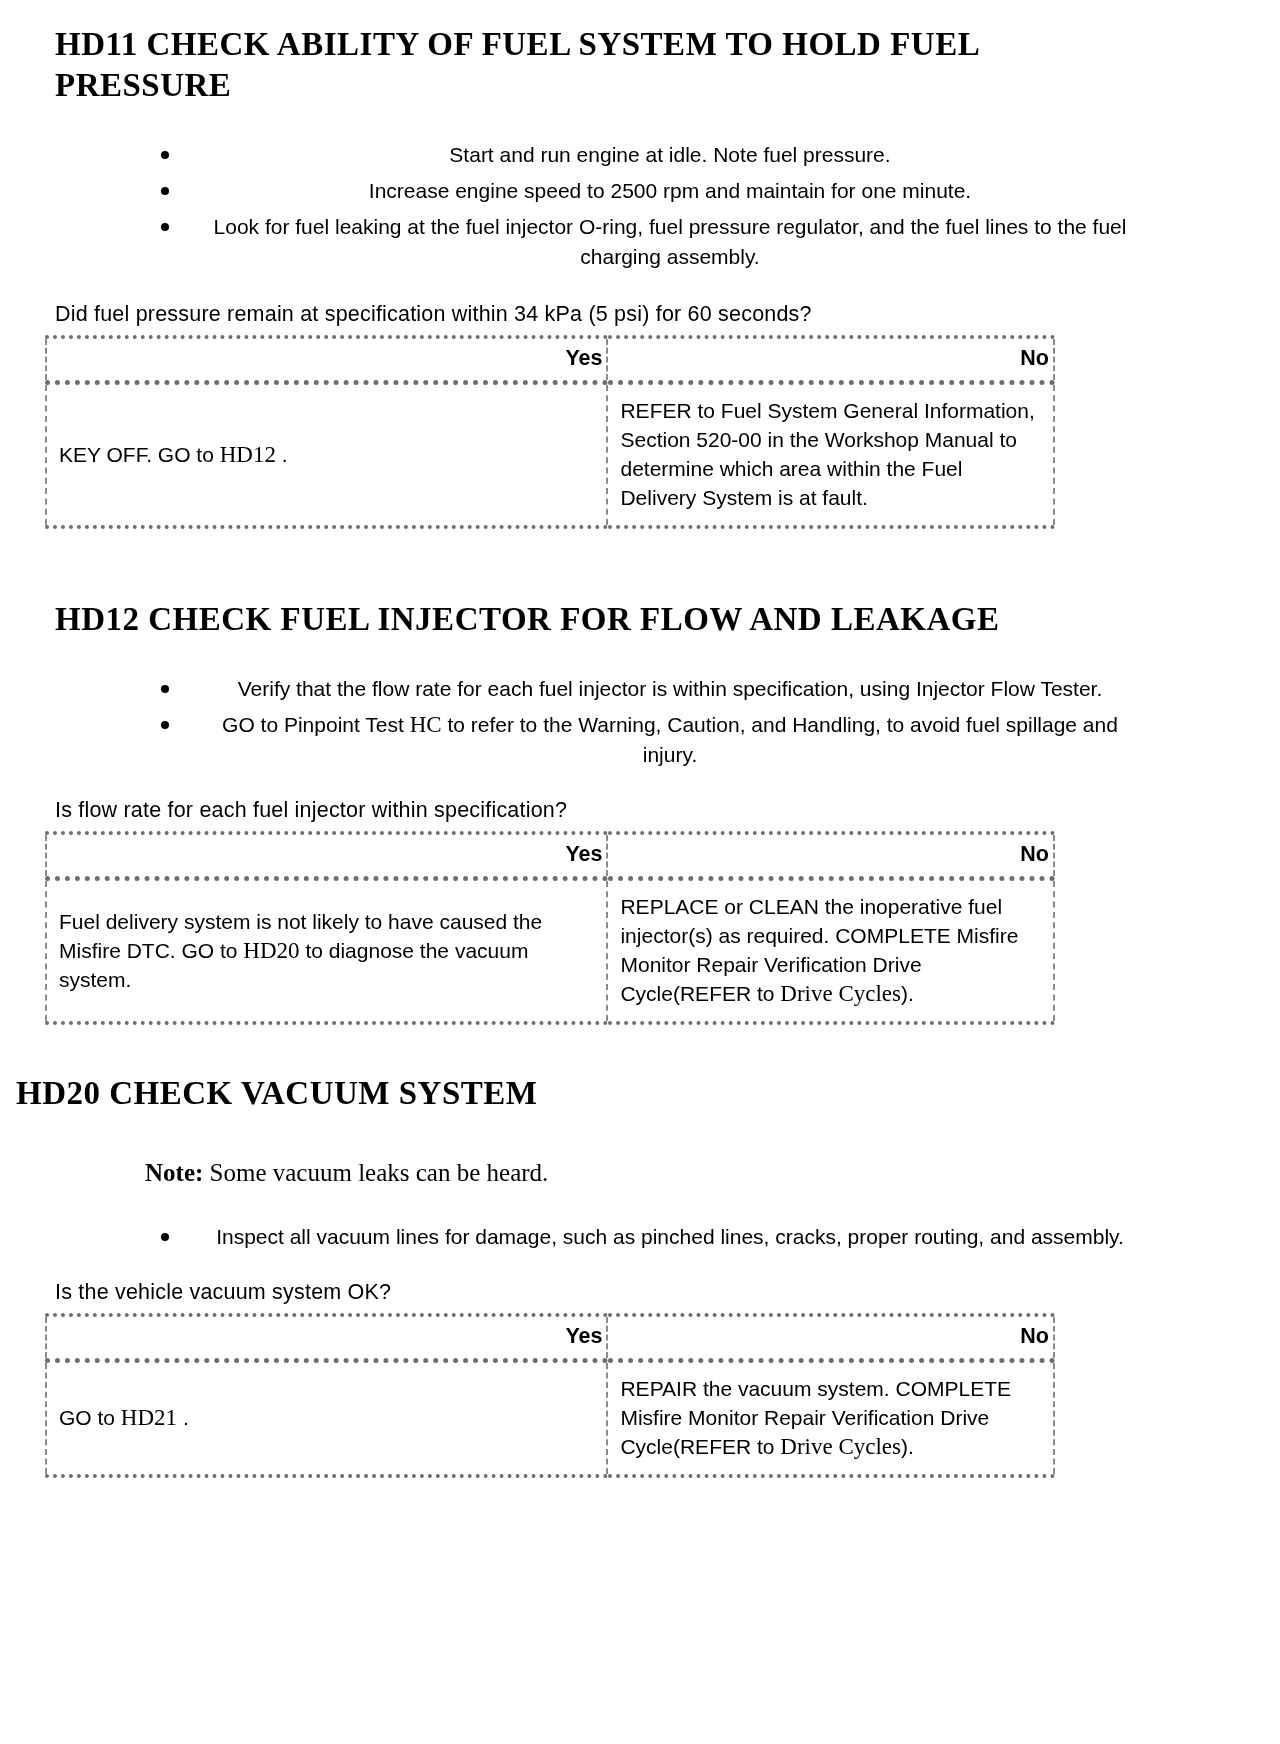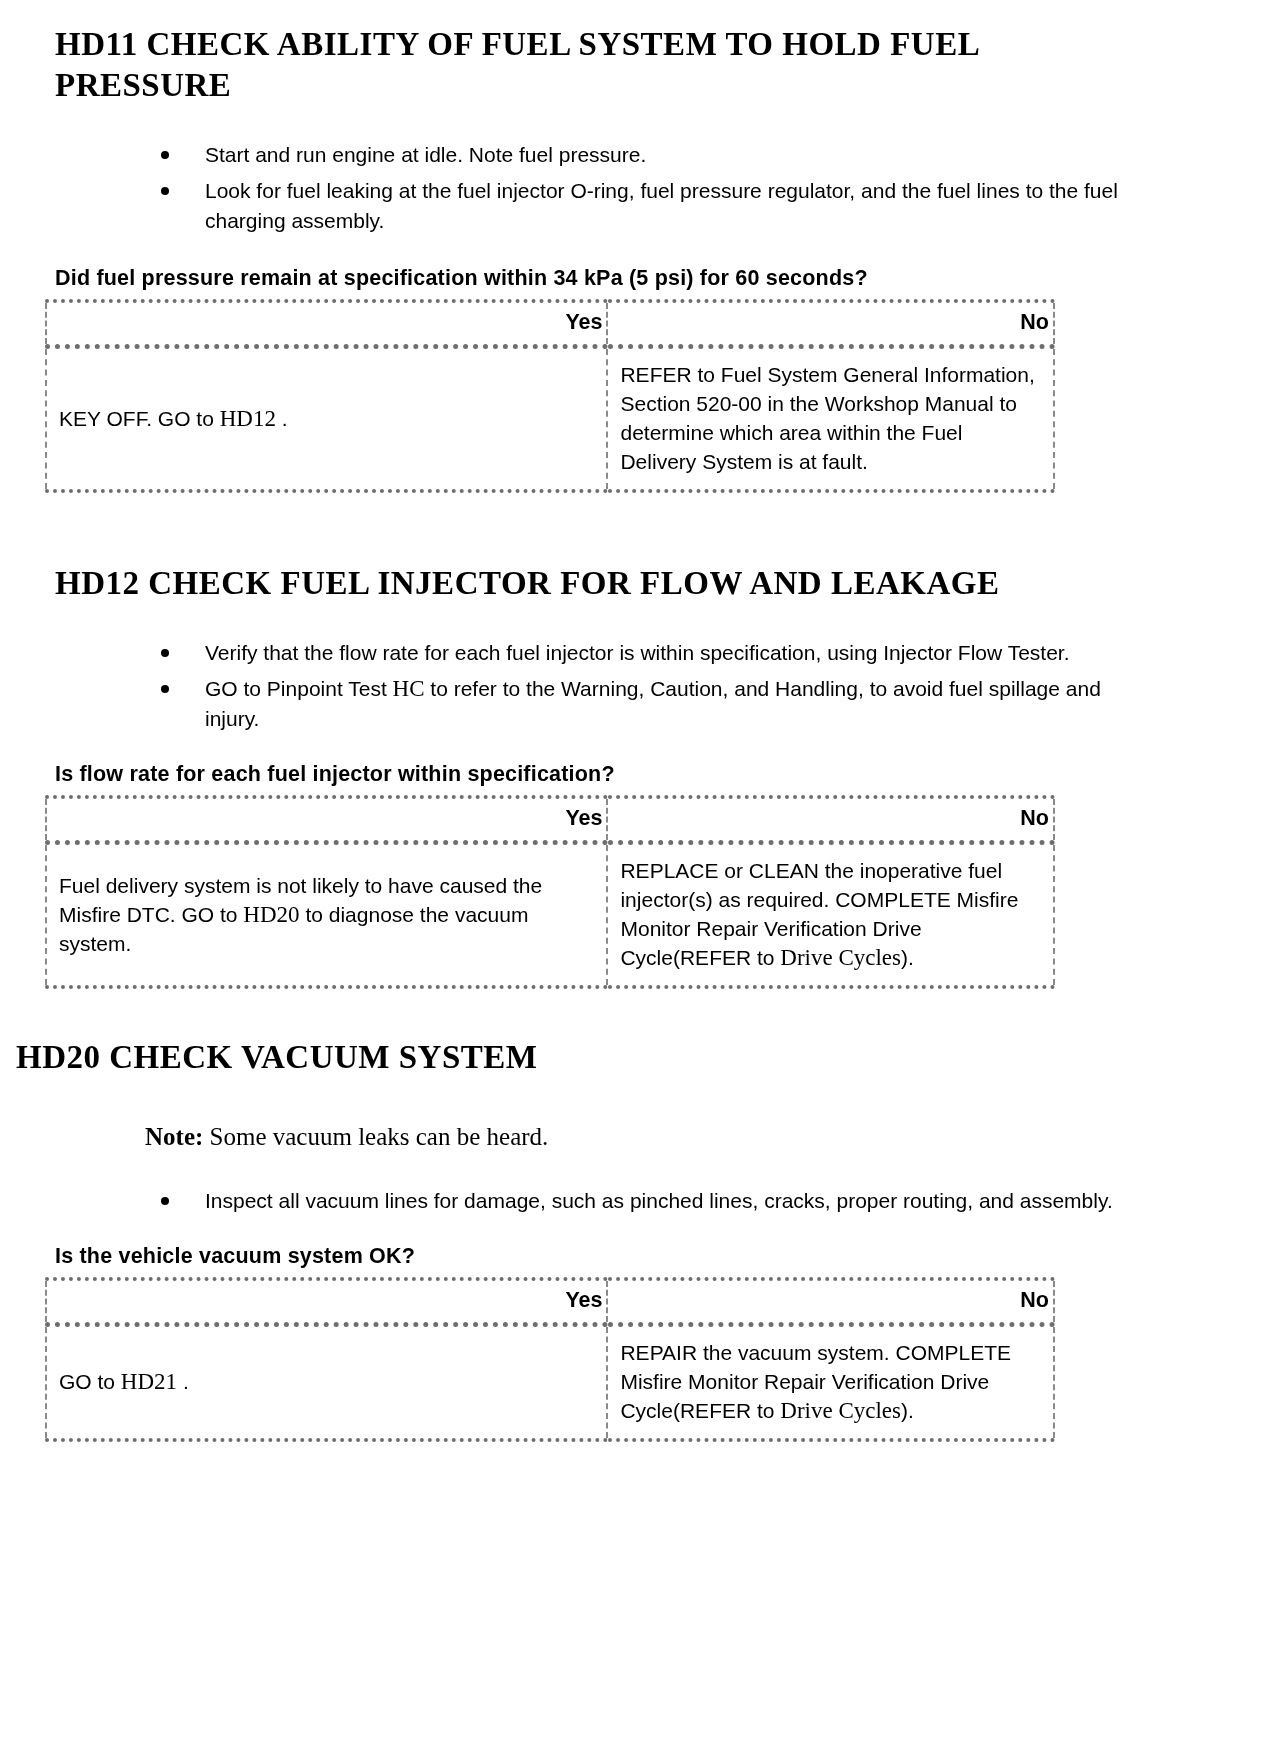--- a/index.html
+++ b/index.html
@@ -24,20 +24,21 @@
     max-width: 1010px;
   }
   .h1 { margin-top: 24px; }
   .h2 { margin-top: 70px; }
   .h3 { margin-top: 48px; padding-left: 16px; }
 
   ul.bullets {
     list-style: none;
     margin: 34px 0 0 0;
     padding: 0 0 0 205px;
+    text-align: center;
   }
   ul.bullets li {
     position: relative;
     font-size: 21px;
     line-height: 30px;
     margin-bottom: 6px;
     max-width: 930px;
   }
   ul.bullets li::before {
     content: "";
@@ -45,21 +46,21 @@
     left: -44px;
     top: 11px;
     width: 8px;
     height: 8px;
     background: #000;
     border-radius: 50%;
   }
 
   .question {
     font-size: 21.5px;
-    font-weight: bold;
+    font-weight: normal;
     letter-spacing: 0.2px;
     margin: 28px 0 8px 55px;
   }
 
   table.qtable {
     width: 1010px;
     margin-left: 45px;
     border-collapse: collapse;
     table-layout: fixed;
   }
@@ -110,20 +111,23 @@
 
 <div class="page">
 
   <h1 class="section-heading h1">HD11 CHECK ABILITY OF FUEL SYSTEM TO HOLD FUEL PRESSURE</h1>
 
   <ul class="bullets">
     <li>
       <span>Start and run engine at idle. Note fuel pressure.</span>
     </li>
     <li>
+      <span>Increase engine speed to 2500 rpm and maintain for one minute.</span>
+    </li>
+    <li>
       <span>Look for fuel leaking at the fuel injector O-ring, fuel pressure regulator, and the fuel lines to the fuel charging assembly.</span>
     </li>
   </ul>
 
   <div class="question q1">Did fuel pressure remain at specification within 34 kPa (5 psi) for 60 seconds?</div>
 
   <table class="qtable">
     <colgroup>
         <col class="c-yes">
         <col class="c-no">

